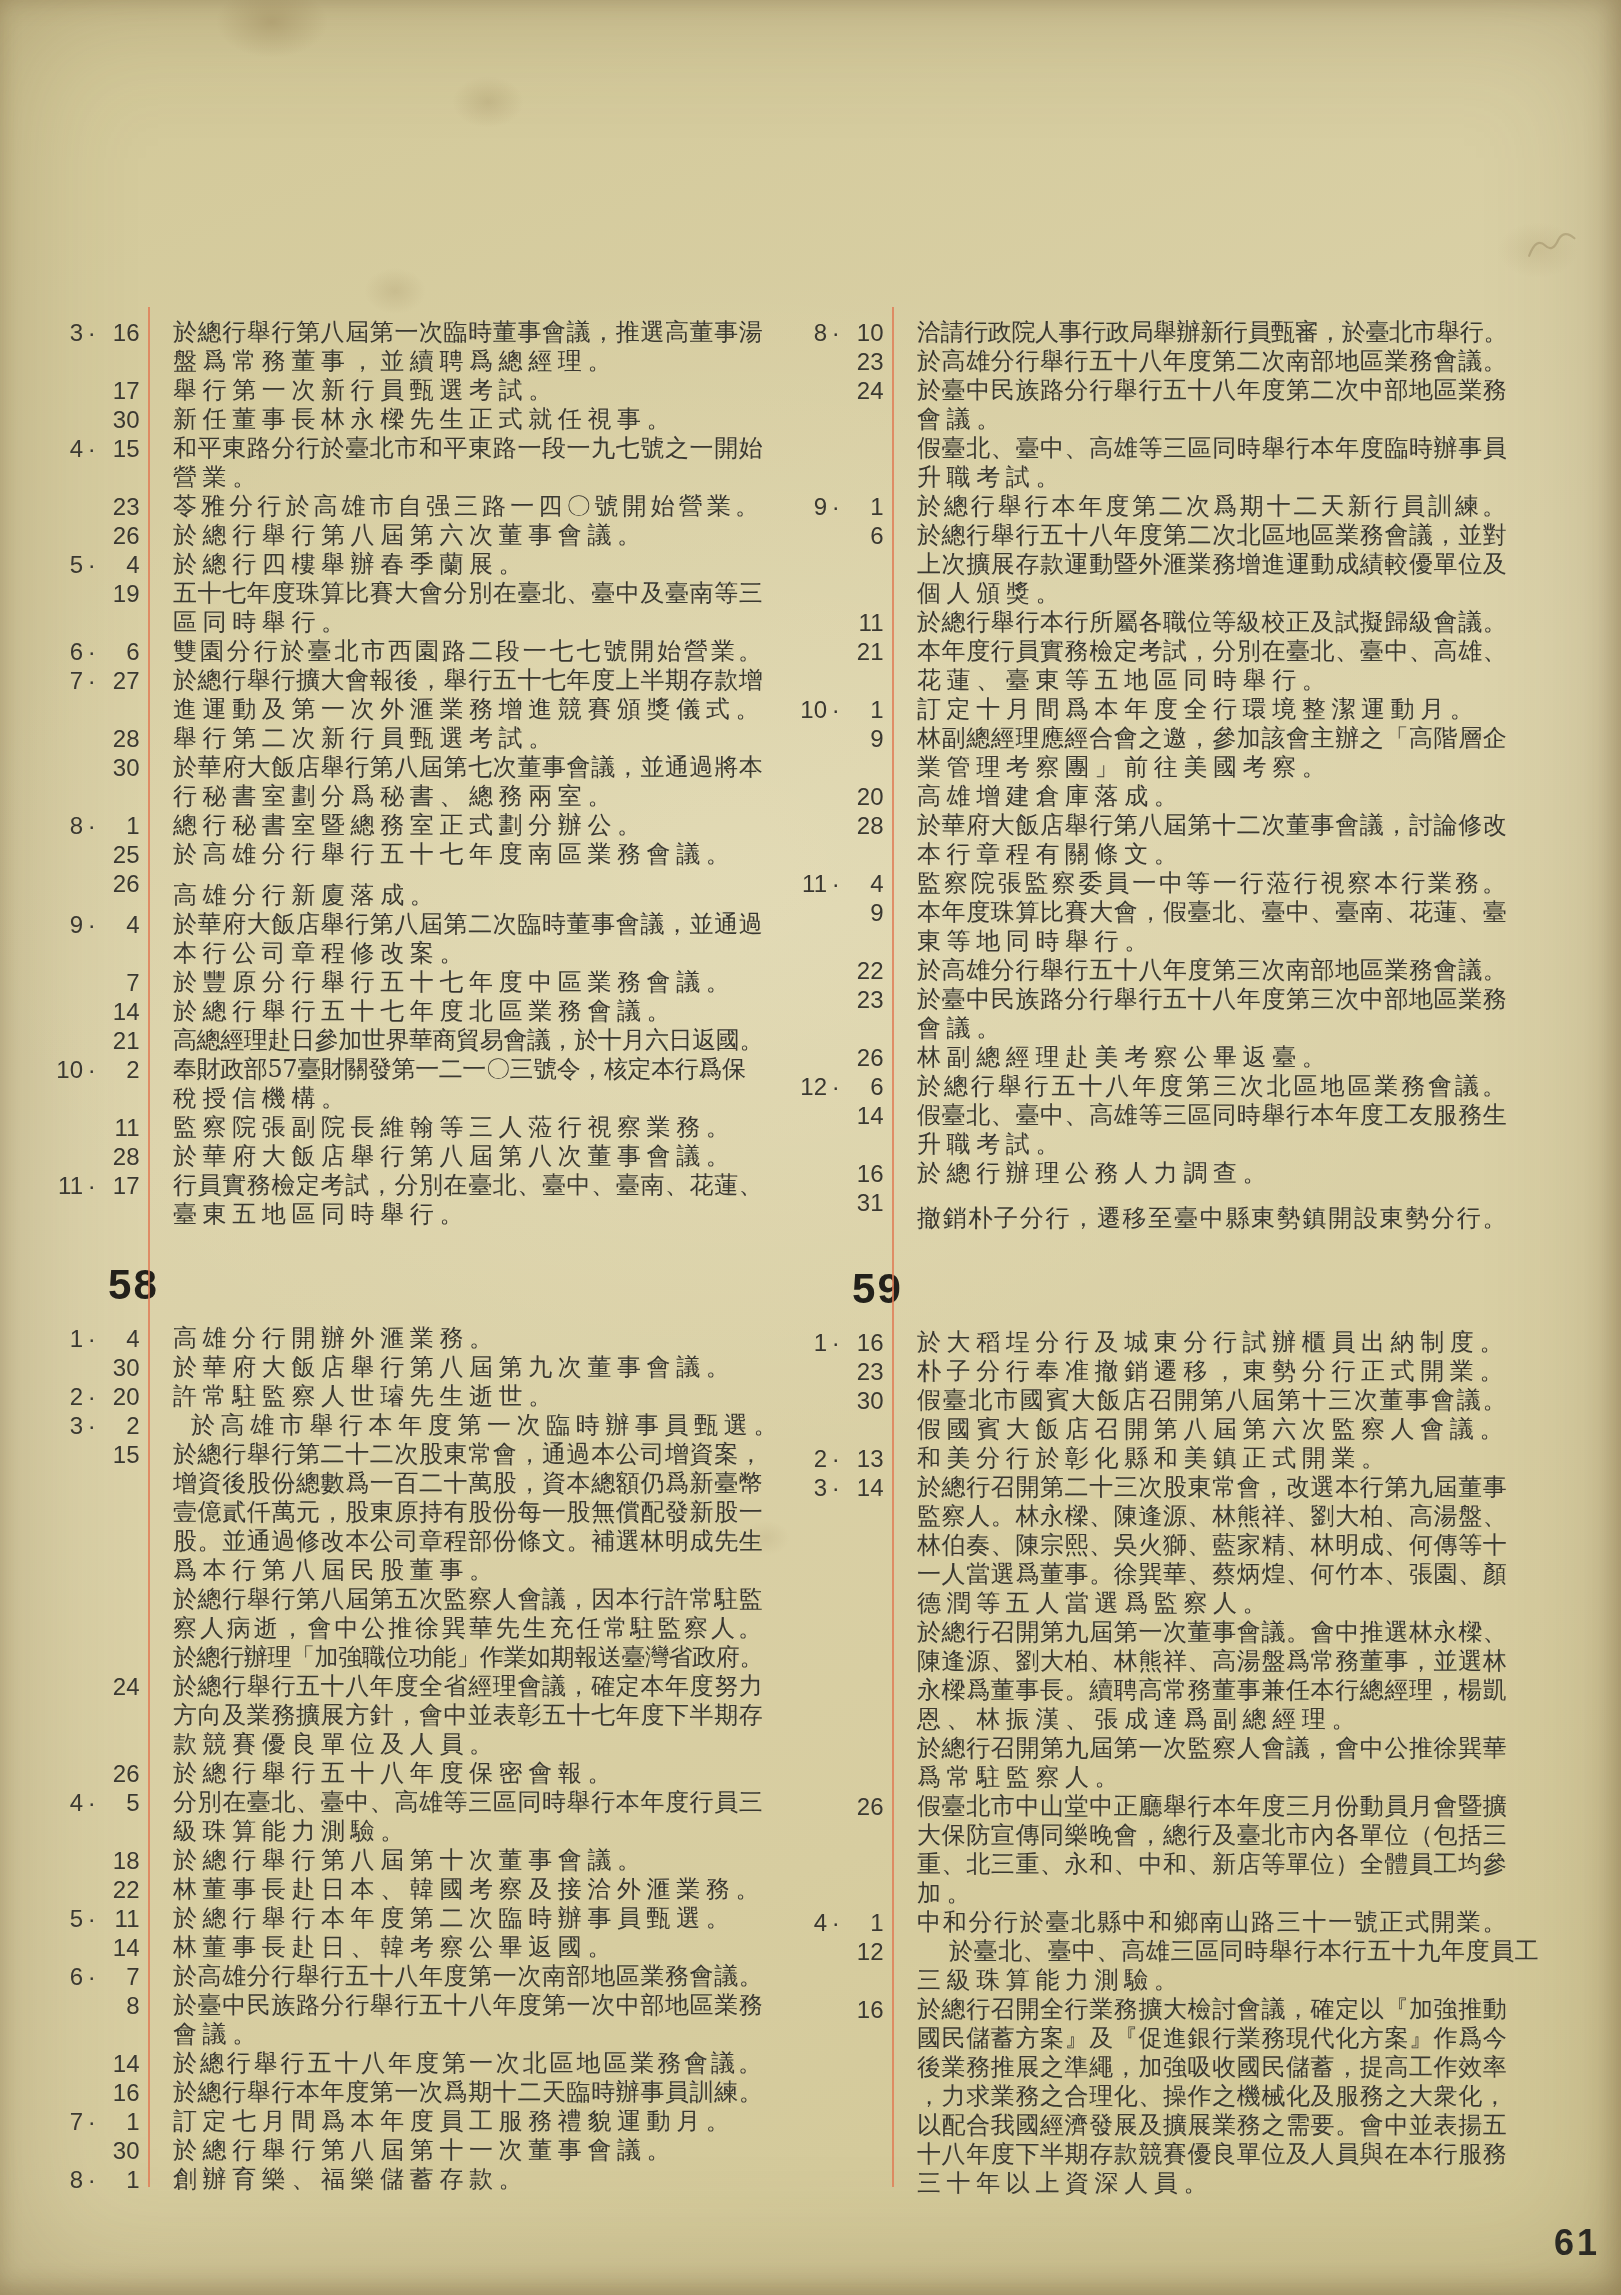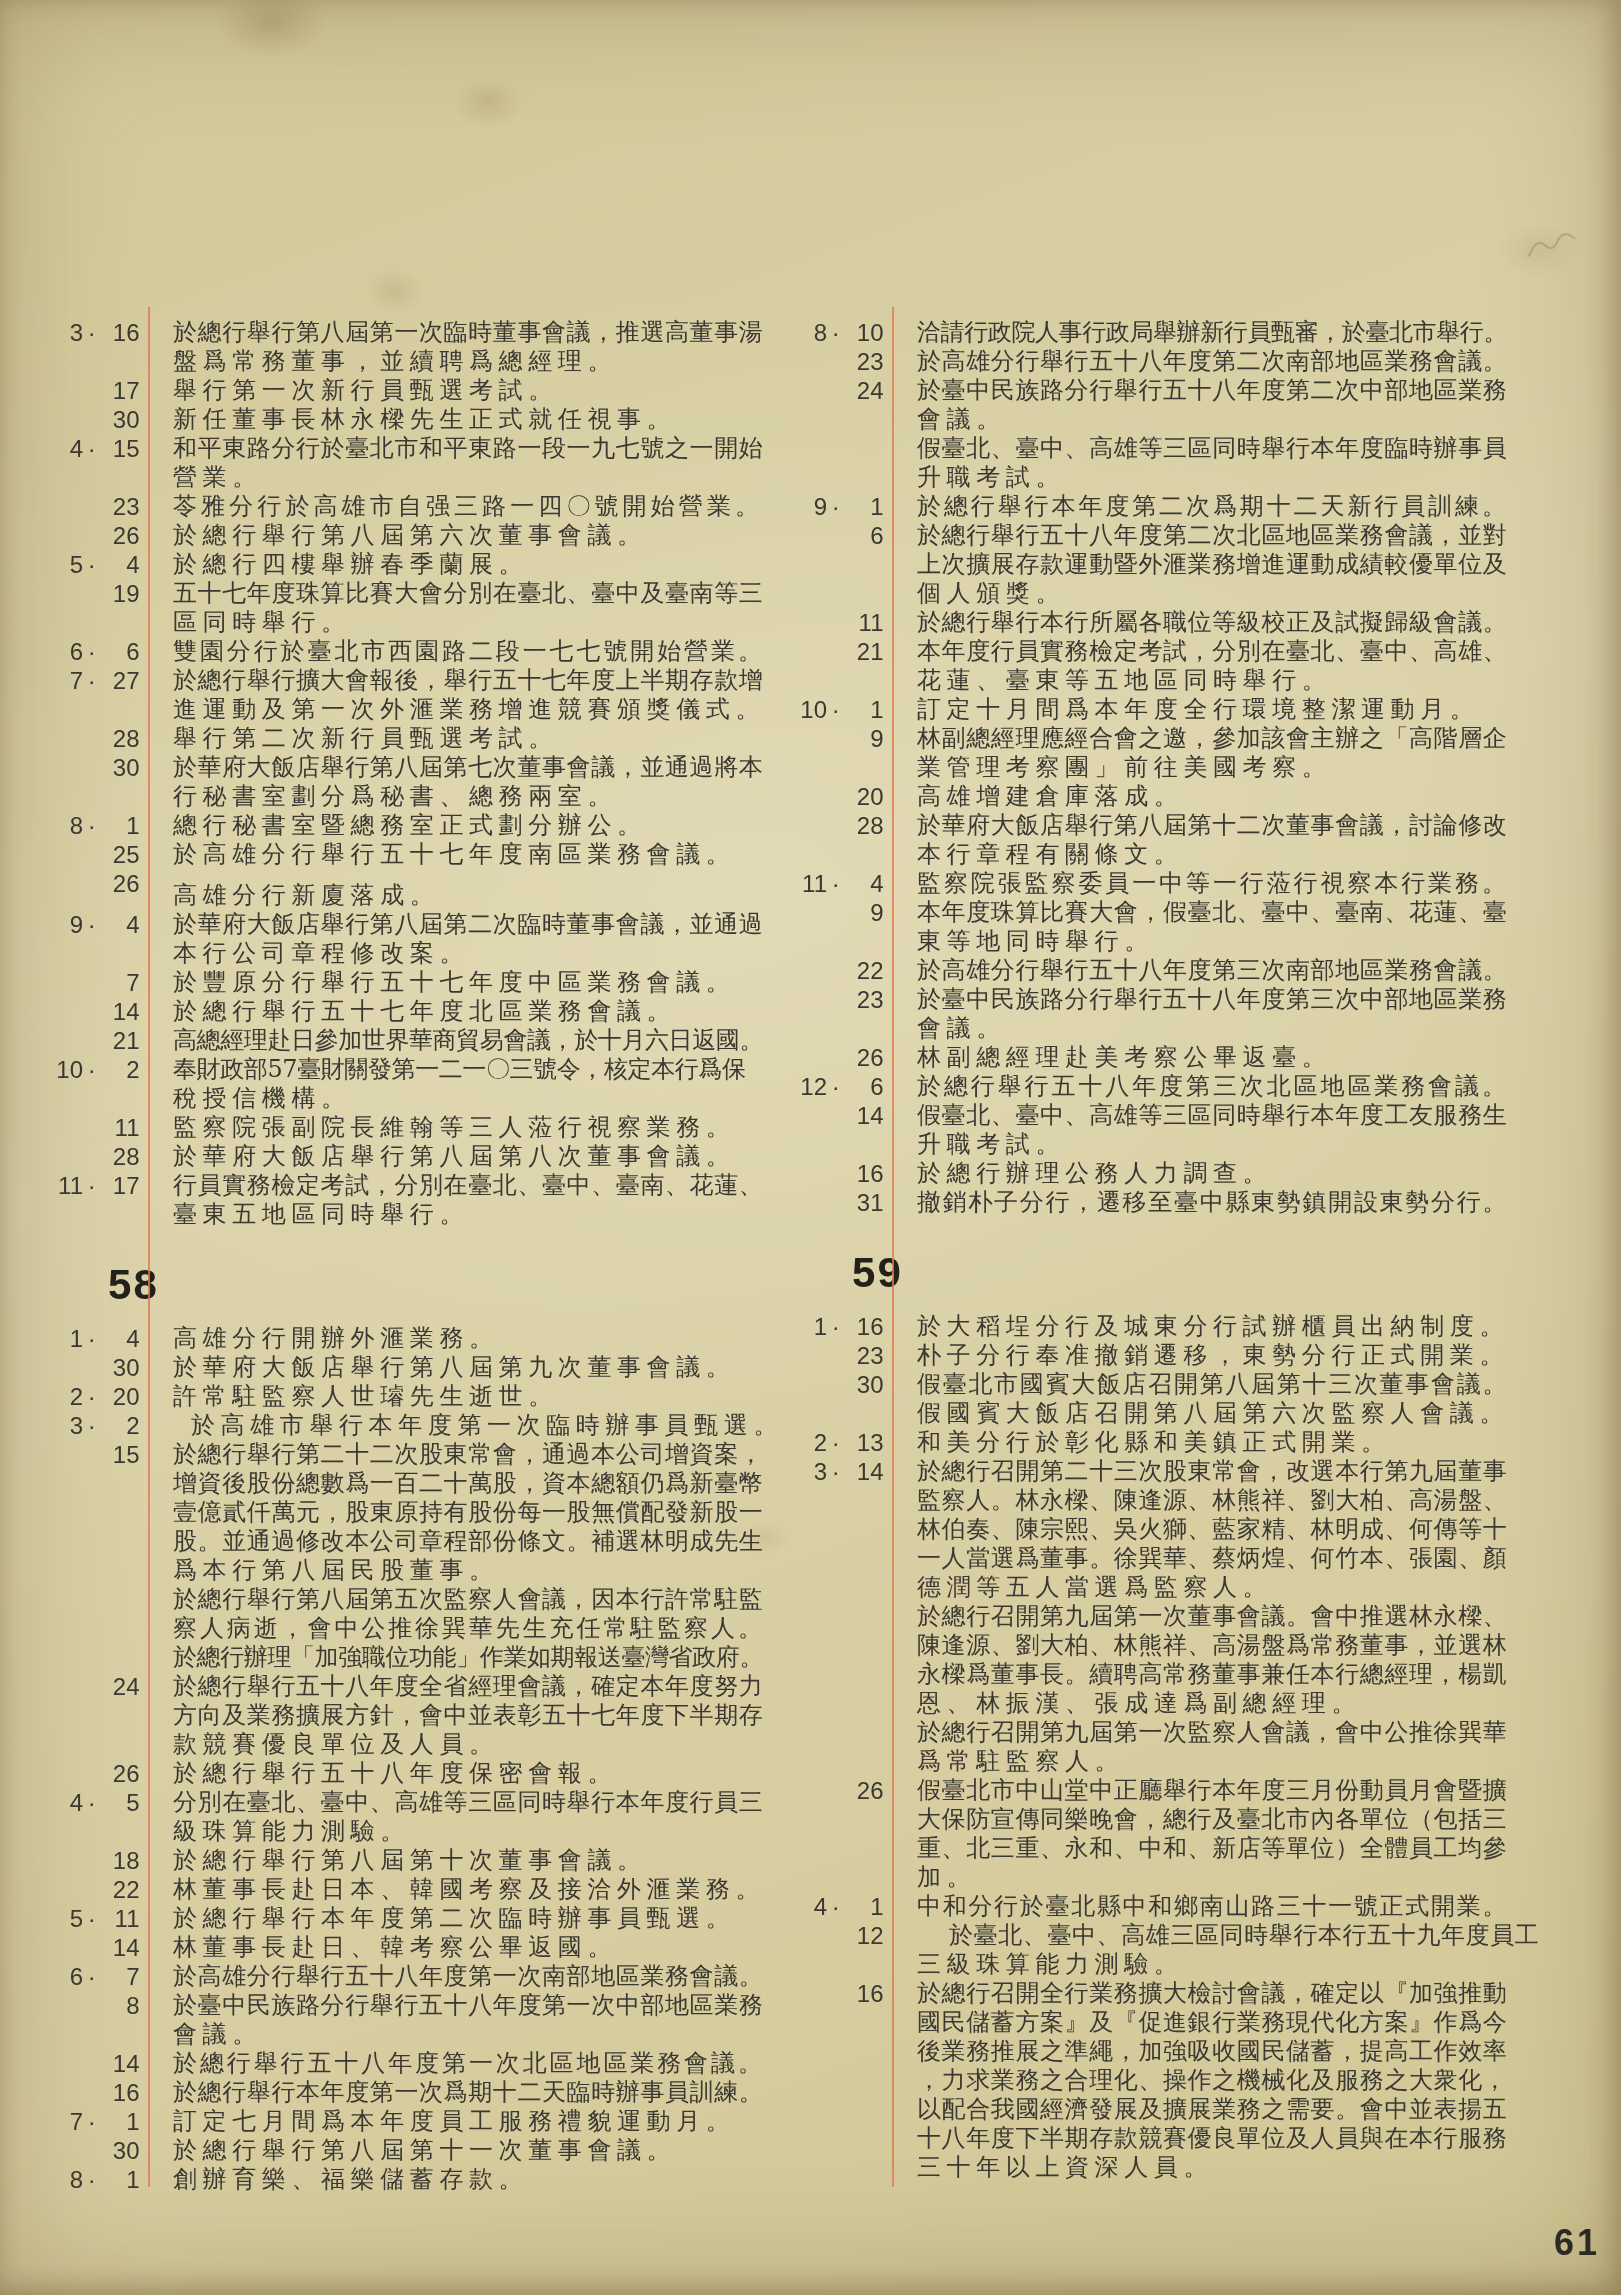--- a/index.html
+++ b/index.html
@@ -781,21 +781,21 @@
         </div>
   </div>
 
   <div class="entry">
     <div class="date">
       <span class="m"></span>
       <span class="dot"></span>
       <span class="d">31</span>
     </div>
     <div class="t">
-          <div class="ln" style="letter-spacing: 1.7px;">撤銷朴子分行，遷移至臺中縣東勢鎮開設東勢分行。</div>
+          <div class="ln" style="letter-spacing: 1.7px; margin-top: 16px;">撤銷朴子分行，遷移至臺中縣東勢鎮開設東勢分行。</div>
         </div>
   </div>
 <div class="year">59</div>
   <div class="entry">
     <div class="date">
       <span class="m">1</span>
       <span class="dot">·</span>
       <span class="d">16</span>
     </div>
     <div class="t">

